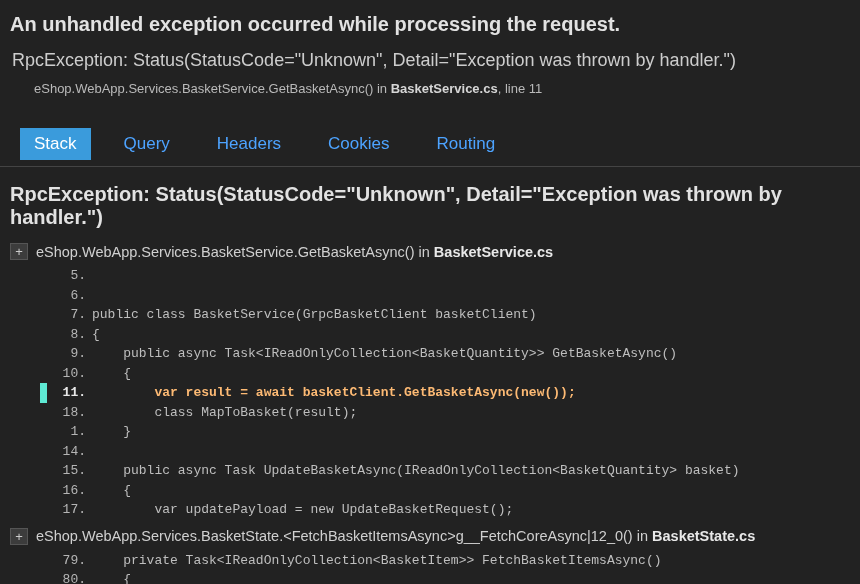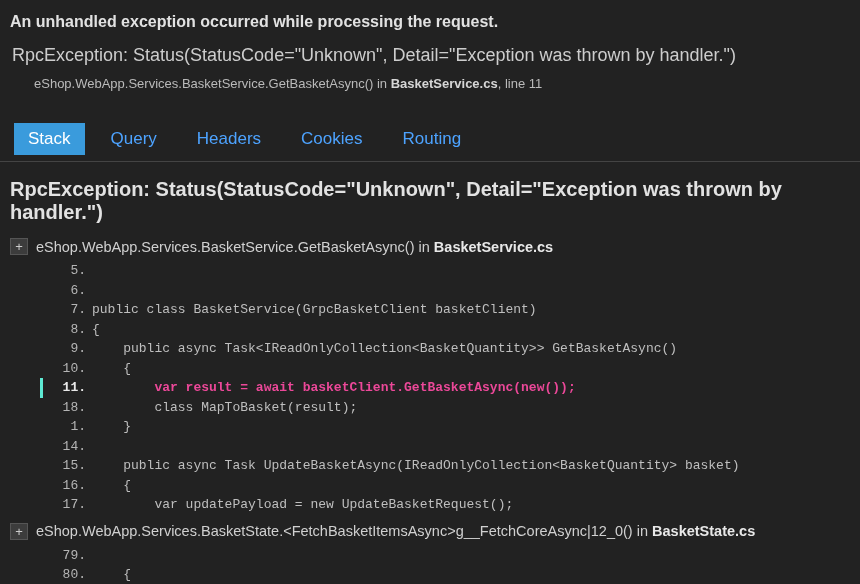--- a/index.html
+++ b/index.html
@@ -9,43 +9,43 @@
     font-family: "Segoe UI", Arial, sans-serif;
     font-size: 14px;
     width: 860px;
     height: 584px;
     overflow: hidden;
   }
   .header {
     padding: 12px 10px 8px 10px;
   }
   .title {
-    font-size: 16px;
+    font-size: 20px;
     font-weight: 700;
     color: #e2e2e2;
     line-height: 1.2;
     margin-bottom: 14px;
   }
   .subtitle {
     font-size: 18px;
     font-weight: 400;
     color: #cdcdcd;
     margin-bottom: 10px;
     padding-left: 2px;
   }
   .location {
     font-size: 13px;
     color: #bababa;
     padding-left: 24px;
   }
   .location b { font-weight: 700; color: #d6d6d6; }
   .tabs {
     display: flex;
-    gap: 4px;
-    padding: 24px 10px 6px 14px;
+    gap: 11px;
+    padding: 24px 10px 6px 20px;
     border-bottom: 1px solid #444;
   }
   .tab {
     padding: 6px 14px;
     font-size: 17px;
     color: #4da3ff;
     cursor: pointer;
     margin-right: 8px;
   }
   .tab.active {
@@ -103,26 +103,26 @@
     padding-right: 6px;
     flex-shrink: 0;
     border-left: 3px solid transparent;
     user-select: none;
   }
   .src {
     color: #bfbfbf;
     white-space: pre;
   }
   .code-line.highlight .gutter {
-    border-left: 3px solid #5eead4;
+    border-left: 7px solid #5eead4;
     font-weight: 700;
     color: #e8e8e8;
   }
   .code-line.highlight .src {
-    color: #ec4899;
+    color: #fdba74;
     font-weight: 700;
   }
 </style>
 </head>
 <body>
 
 <div class="header">
   <h1 class="title">An unhandled exception occurred while processing the request.</h1>
   <div class="subtitle">RpcException: Status(StatusCode="Unknown", Detail="Exception was thrown by handler.")</div>
   <div class="location">
@@ -161,17 +161,17 @@
         <div class="code-line"><span class="gutter">16.</span><span class="src">    {</span></div>
         <div class="code-line"><span class="gutter">17.</span><span class="src">        var updatePayload = new UpdateBasketRequest();</span></div>
       </div>
     </div>
     <div class="frame">
       <div class="frame-head">
         <span class="expand-btn">+</span>
         <span class="method"><span>eShop.WebApp.Services.BasketState.&lt;FetchBasketItemsAsync&gt;g__FetchCoreAsync|12_0() in </span><b>BasketState.cs</b><span></span></span>
       </div>
       <div class="code">
-        <div class="code-line"><span class="gutter">79.</span></div>
+        <div class="code-line"><span class="gutter">79.</span><span class="src">    private Task&lt;IReadOnlyCollection&lt;BasketItem&gt;&gt; FetchBasketItemsAsync()</span></div>
         <div class="code-line"><span class="gutter">80.</span><span class="src">    {</span></div>
       </div>
     </div>
   </div>
 
 </body></html>

